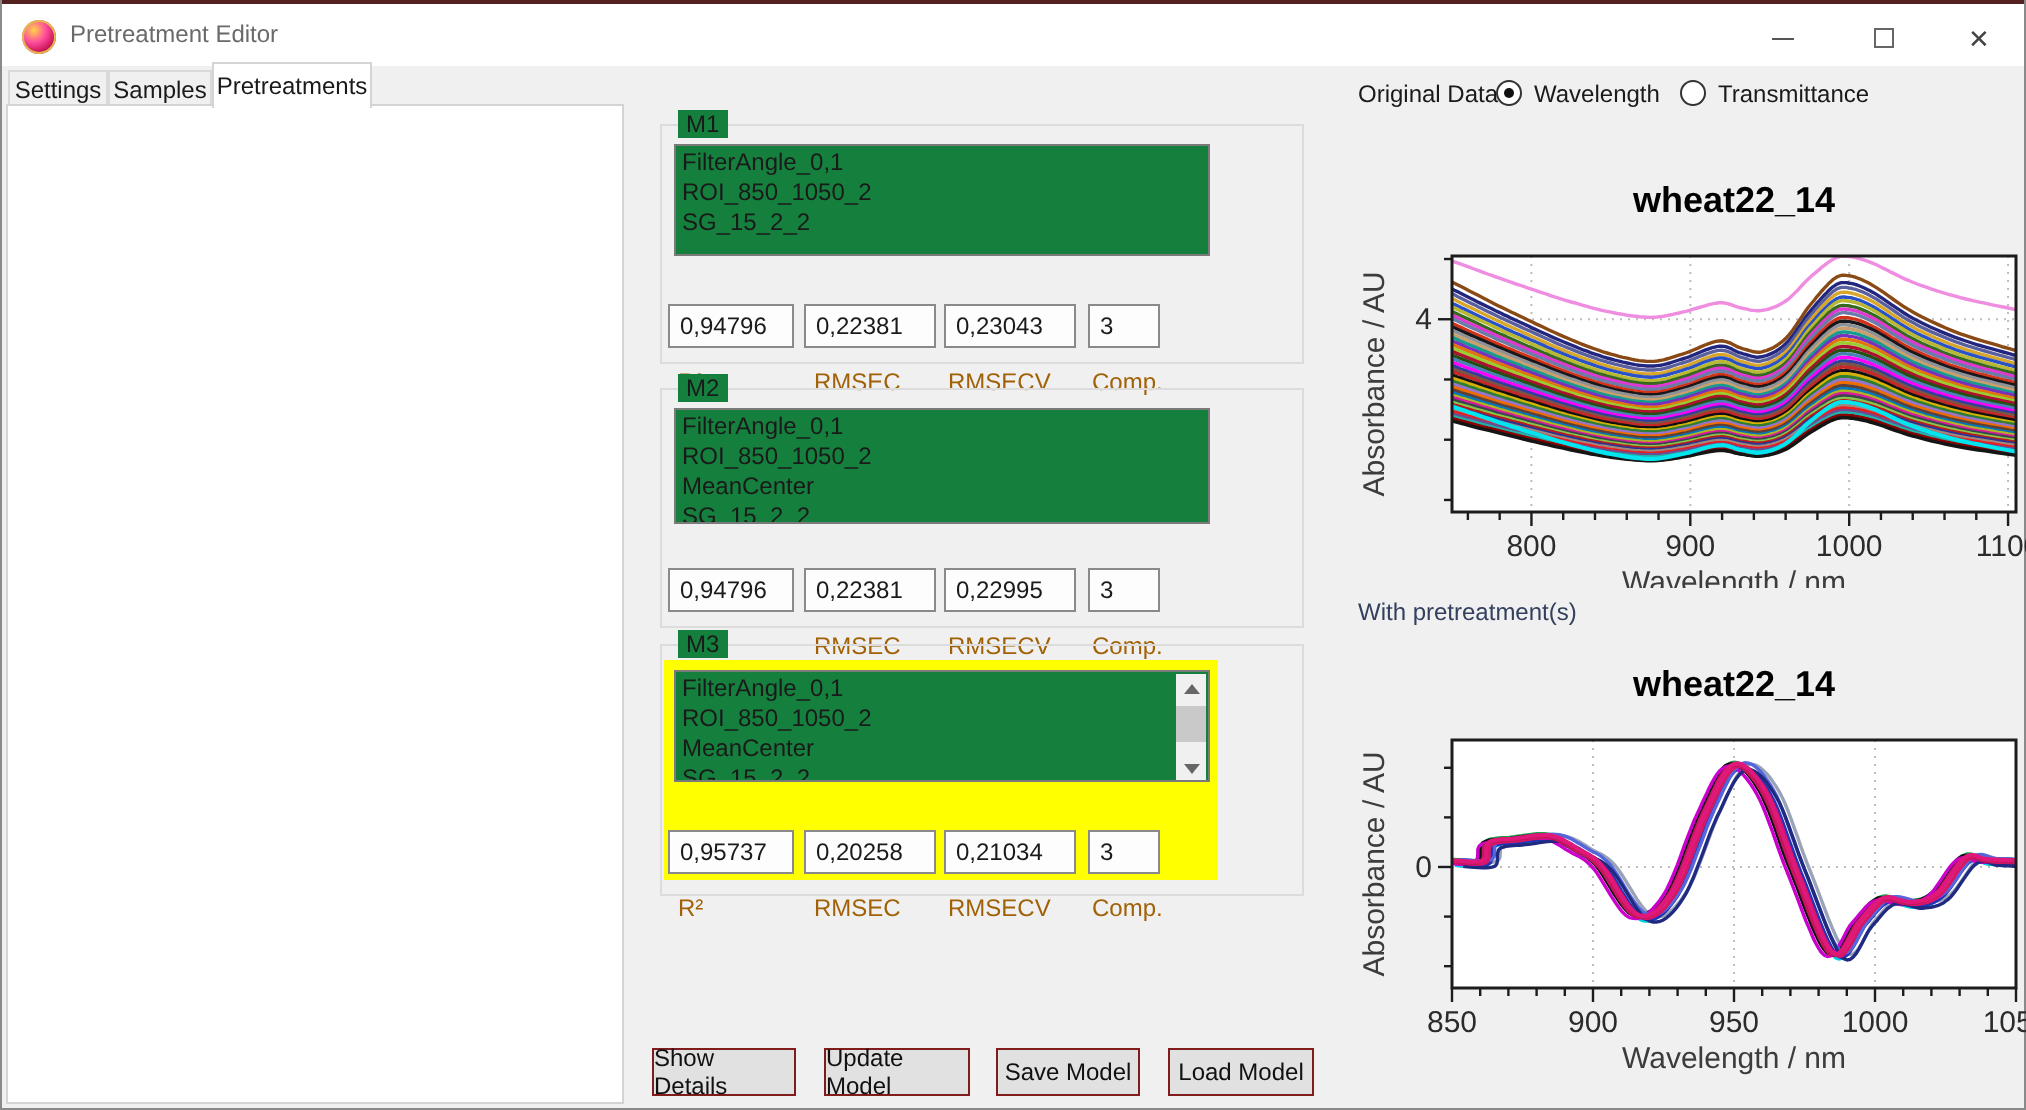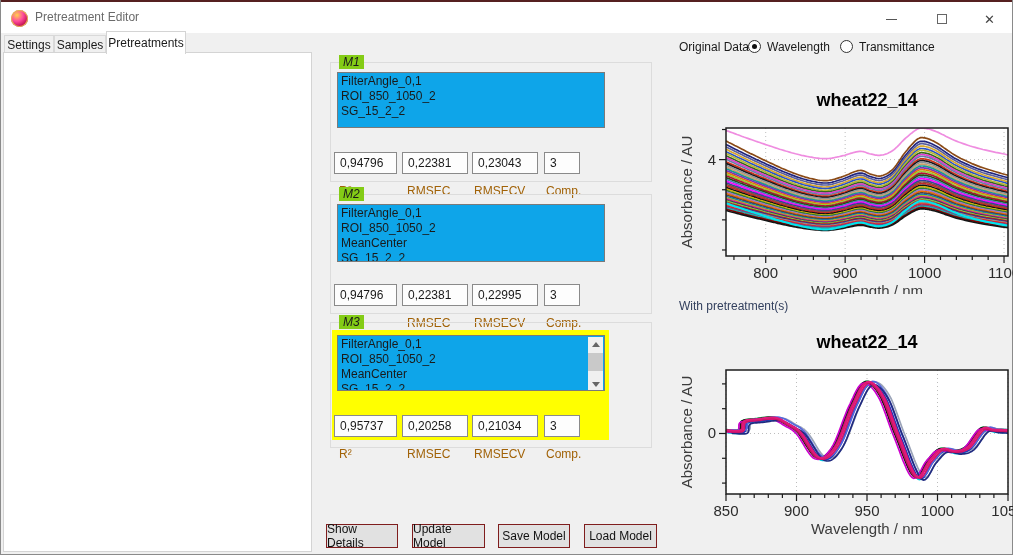--- a/index.html
+++ b/index.html
@@ -26,29 +26,29 @@
   label, .lbl { font-size:12px; color:#1a1a1a; }
   .desc { color:#1d70c8; line-height:15px; }
 
   .combo { position:absolute; height:22px; background:linear-gradient(#f4f4f4,#e8e8e8); border:1px solid #9a9a9a; display:flex; align-items:center; padding-left:6px; }
   .combo .chev { position:absolute; right:8px; top:8px; width:7px; height:7px; border-right:1.6px solid #5a5a5a; border-bottom:1.6px solid #5a5a5a; transform:rotate(45deg) scaleY(.8); margin-top:-2px; }
 
   .toolbtn { position:absolute; width:28px; height:33px; display:flex; align-items:center; justify-content:center; }
   .toolbtn.en { background:#fbfbfb; border:1px solid #b9b9b9; }
   .toolbtn.dis { background:#e2e2e2; border:1px solid #cfcfcf; }
 
-  .lb { background:#0ea5e9; border:1px solid #7a7a7a; overflow:hidden; padding-top:1px; }
+  .lb { background:#15803d; border:1px solid #7a7a7a; overflow:hidden; padding-top:1px; }
   .lb-item { padding:0 3px; line-height:15px; white-space:nowrap; font-size:12px; }
 
   .btn { position:absolute; background:#e1e1e1; border:1px solid #7f1d1d; display:flex; align-items:center; justify-content:center; font-size:12px; color:#111; }
   .btn.focused { border:2px solid #0078d7; }
 
   .gbox { position:absolute; border:1px solid #dcdcdc; }
   .gbox > .gtitle { position:absolute; top:-8px; left:8px; background:#f0f0f0; padding:0 4px; font-size:12px; color:#1a1a1a; }
-  .gbox.inner > .gtitle { background:#84cc16;font-style:italic; }
+  .gbox.inner > .gtitle { background:#15803d; }
 
   .metric-lbl { position:absolute; font-size:12px; color:#a16207;margin-top:48px; }
   .metric-box { position:absolute; height:22px; background:#fdfdfd; border:1px solid #8a8a8a; font-size:12px; display:flex; align-items:center; padding-left:5px; }
 
   #m3-highlight { position:absolute; background:#ffff00; }
 
   
   .sb { position:absolute; right:1px; top:1px; width:15px; background:#f0f0f0; }
   .sb-arrow { position:absolute; left:0; width:15px; height:14px; background:#f0f0f0; display:flex; align-items:center; justify-content:center; }
   .tri-up { width:0; height:0; border-left:4px solid transparent; border-right:4px solid transparent; border-bottom:5px solid #666; }

